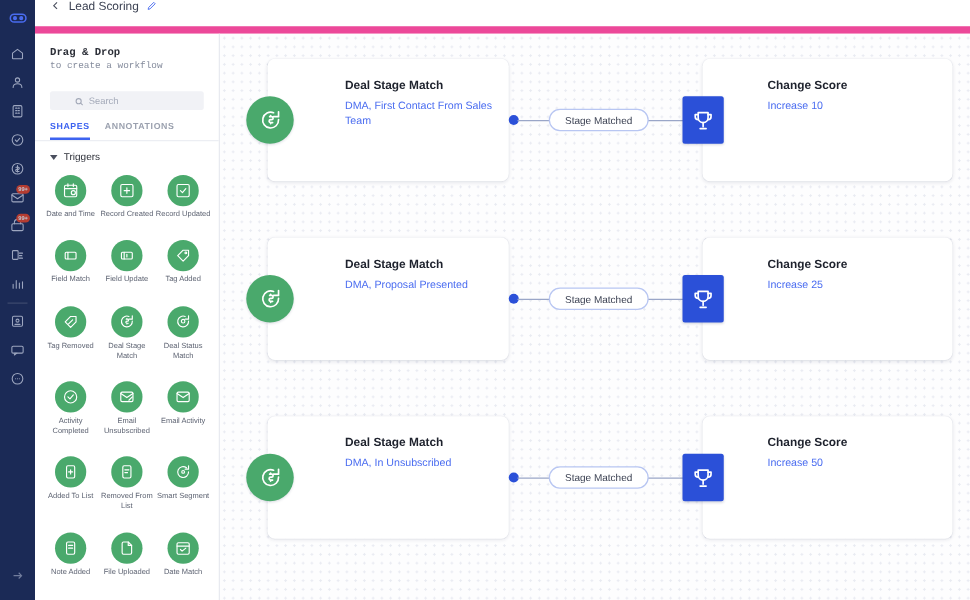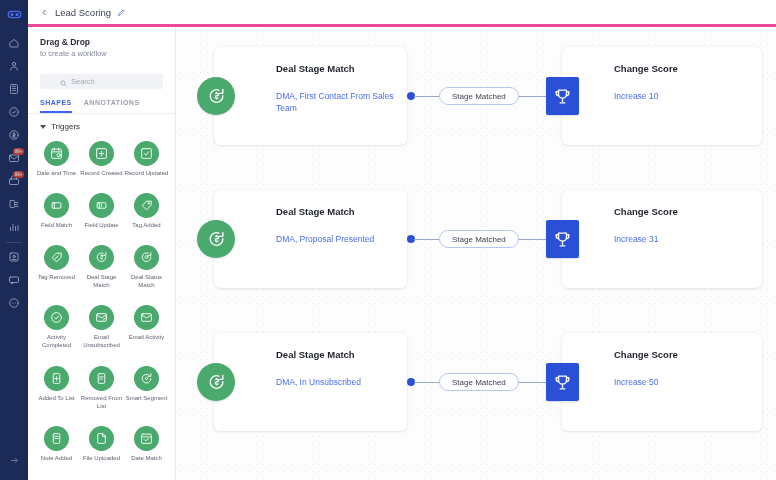--- a/index.html
+++ b/index.html
@@ -41,35 +41,35 @@
     height: 26px; flex: 0 0 26px; background: #fff; border-bottom: 1px solid #eceef3;
     display: flex; align-items: center; padding-left: 10px; gap: 7px;
   }
   .topbar-title { font-size: 10.5px; color: #2c2f38; font-weight: 400; letter-spacing:.1px; }
   .beta {
     font-size: 6px; color: #3d63f0; border: 1px solid #b9c8f7; background: #eef2fe;
     border-radius: 2px; padding: 1.5px 4px; font-weight: bold; letter-spacing:.3px;
   }
 
   .crumbbar {
-    height: 27px; flex: 0 0 27px; background: #fff; border-bottom: 3px solid #ec4899;
-    display: flex; align-items: center; padding-left: 12px; gap: 6px;
+    height: 27px; flex: 0 0 27px; background: #fff; border-bottom: 6px solid #ec4899;
+    display: flex; align-items: flex-start; padding-left: 12px; gap: 6px;
   }
   .crumb-back { color: #4a4f5e; display:flex; align-items:center; cursor:pointer; }
   .crumb-title { font-size: 9.5px; color: #3b4152; }
   .crumb-edit { display:flex; align-items:center; cursor:pointer; }
 
   .lower { flex: 1; display: flex; min-height: 0; }
 
   
   .panel {
     width: 148px; flex: 0 0 148px; background: #fff; border-right: 1px solid #e8eaf0;
     display: flex; flex-direction: column; min-height: 0;
   }
-  .panel-head { padding: 10px 12px 8px 12px; }
+  .panel-head { padding: 10px 12px 8px 12px; font-family: Liberation Mono, monospace; }
   .dd-title { font-size: 8.5px; font-weight: bold; color: #2c2f38; margin-bottom: 2px; }
   .dd-sub { font-size: 7.5px; color: #848b9c; }
   .search {
     margin: 8px 12px 0 12px; height: 15px; background: #f1f2f6; border-radius: 2px;
     display: flex; align-items: center; gap: 4px; padding: 0 20px;
   }
   .search input {
     border: 0; background: transparent; outline: none; font-size: 7.5px;
     color: #8a90a0; font-family: "Liberation Sans", sans-serif; width: 100%;
   }
@@ -104,21 +104,21 @@
   .row { position: absolute; left: 38px; right: 10px; height: 98px; }
   .card {
     position: absolute; top: 0; background: #fff; border-radius: 6px;
     box-shadow: 0 1px 3px rgba(30,40,80,.10), 0 0 0 .5px rgba(40,50,90,.05);
     height: 98px;
   }
   .card.trigger { left: 0; width: 193px; }
   .card.action  { left: 348px; width: 200px; }
   .card-body { position: relative; height: 100%; padding: 16px 0 0 0; }
   .card-ttl { font-size: 9.5px; font-weight: bold; color: #1e222d; }
-  .card-sub { font-size: 8.5px; color: #4a6cf0; line-height: 12px; margin-top: 16px; }
+  .card-sub { font-size: 8.5px; color: #4a6cf0; line-height: 12px; margin-top: 4px; }
   .trigger .card-ttl, .trigger .card-sub { margin-left: 62px; margin-right: 10px; }
   .action  .card-ttl, .action  .card-sub { margin-left: 52px; margin-right: 10px; }
 
   .node-circ {
     position: absolute; left: -17px; top: 30px; width: 38px; height: 38px;
     border-radius: 50%; background: #4aa96c; display: flex; align-items: center; justify-content: center;
     box-shadow: 0 1px 2px rgba(30,40,80,.14);
   }
   .node-sq {
     position: absolute; left: -16px; top: 30px; width: 33px; height: 38px;
@@ -538,21 +538,21 @@
             <div class="card action">
               <div class="node-sq">
                 <svg width="19" height="19" viewBox="0 0 24 24" fill="none" stroke="#fff" stroke-width="1.7" stroke-linecap="round" stroke-linejoin="round">
                   <path d="M7 4h10v5a5 5 0 01-10 0z"></path>
                   <path d="M7 6H4v2a3 3 0 003 3M17 6h3v2a3 3 0 01-3 3"></path>
                   <path d="M12 14v4M9 20h6"></path>
                 </svg>
               </div>
               <div class="card-body">
                 <div class="card-ttl">Change Score</div>
-                <div class="card-sub">Increase 31</div>
+                <div class="card-sub">Increase 25</div>
               </div>
             </div>
           </div>
           <div class="row" style="top: 306px;">
             <div class="card trigger">
               <div class="node-circ">
                 <svg width="19" height="19" viewBox="0 0 24 24" fill="none" stroke="#fff" stroke-width="1.7" stroke-linecap="round" stroke-linejoin="round">
                   <path d="M15 4a8 8 0 10 5 7"></path>
                   <path d="M20 3v5h-5"></path>
                   <path d="M11 8h2a1.5 1.5 0 010 3h-1a1.5 1.5 0 000 3h2M12 7v1M12 14v1"></path>

